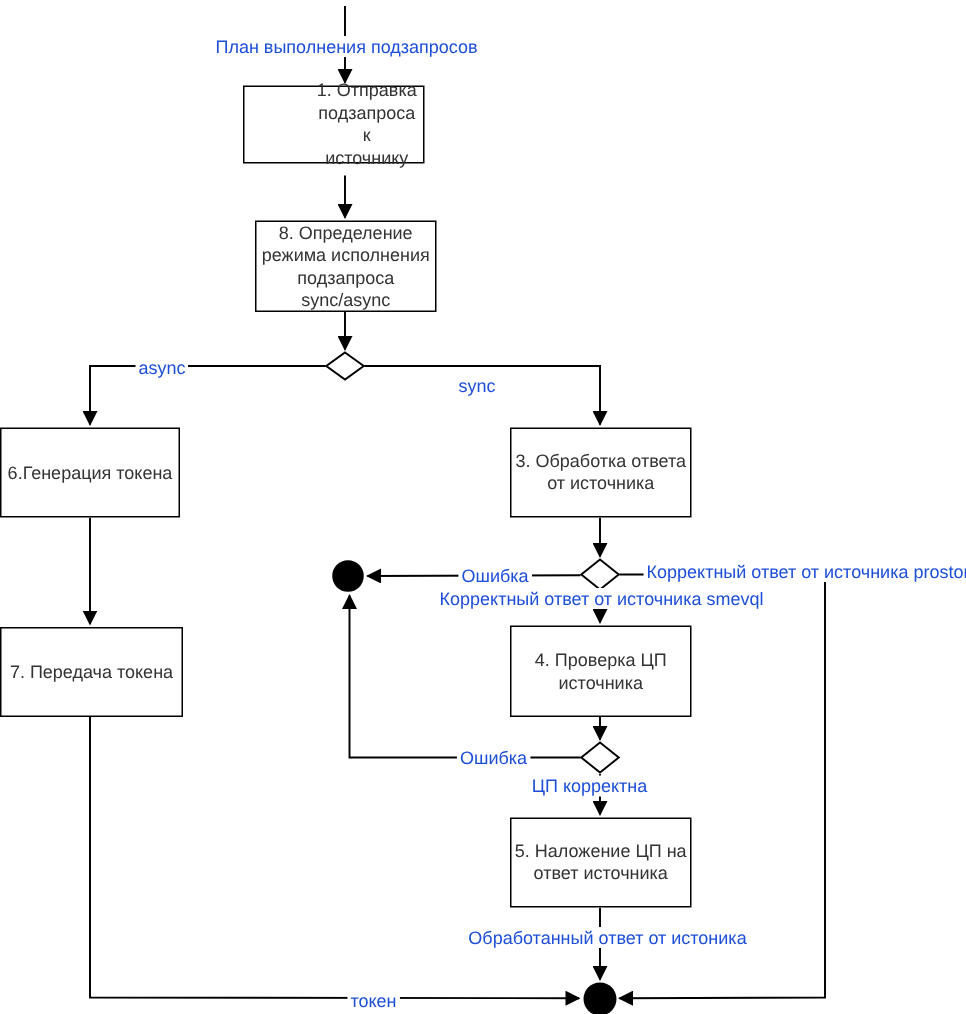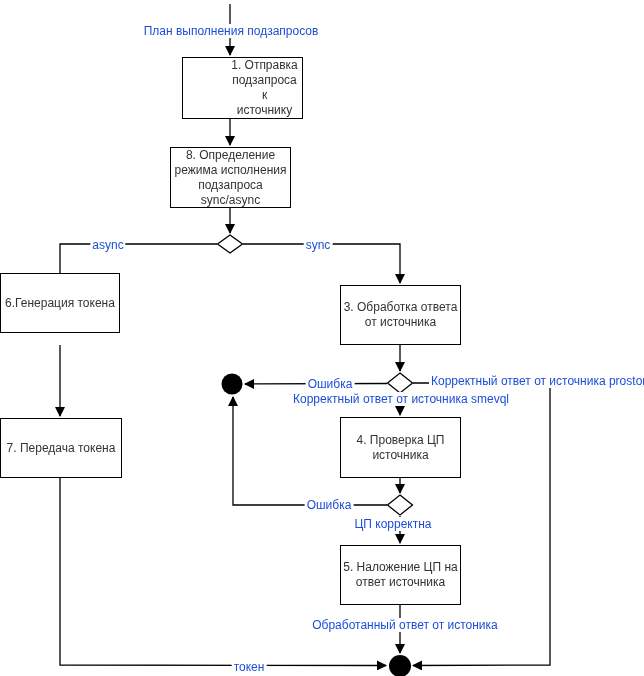--- a/index.html
+++ b/index.html
@@ -78,39 +78,39 @@
     <g fill="#ffffff" stroke="#000000" stroke-width="1.3">
       <path d="M230,235 L242.5,244 L230,253 L217.5,244 Z"></path>
       <path d="M400,373 L412.5,383 L400,393 L387.5,383 Z"></path>
       <path d="M400,495 L412.5,505 L400,515 L387.5,505 Z"></path>
     </g>
 
     <circle cx="232" cy="384" r="10.5" fill="#000000"></circle>
     <circle cx="400" cy="666" r="11" fill="#000000"></circle>
   </svg>
 
-  <div class="node" style="left:182px; top:57px; width:121px; height:62px;padding-left:46px;">1. Отправка
+  <div class="node" style="left:162px; top:57px; width:121px; height:52px;padding-left:46px;">1. Отправка
 подзапроса к
 источнику</div>
   <div class="node" style="left:170px; top:147px; width:121px; height:61px;">8. Определение
 режима исполнения
 подзапроса
 sync/async</div>
   <div class="node" style="left:340px; top:285px; width:121px; height:60px;">3. Обработка ответа
 от источника</div>
   <div class="node" style="left:340px; top:417px; width:121px; height:61px;">4. Проверка ЦП
 источника</div>
   <div class="node" style="left:340px; top:545px; width:121px; height:60px;">5. Наложение ЦП на
 ответ источника</div>
-  <div class="node" style="left:0px; top:273px; width:120px; height:60px;">6.Генерация токена</div>
+  <div class="node" style="left:0px; top:285px; width:120px; height:60px;">6.Генерация токена</div>
   <div class="node" style="left:0px; top:418px; width:122px; height:60px;">7. Передача токена</div>
 
   <div class="edge-label" style="left:231px; top:31px;">План выполнения подзапросов</div>
   <div class="edge-label" style="left:108px; top:245px;">async</div>
-  <div class="edge-label" style="left:318px; top:245px;">sync</div>
+  <div class="edge-label" style="left:318px; top:257px;">sync</div>
   <div class="edge-label" style="left:330px; top:384px;">Ошибка</div>
   <div class="edge-label" style="left:542px; top:381px;">Корректный ответ от источника prostore</div>
   <div class="edge-label" style="left:401px; top:399px;">Корректный ответ от источника smevql</div>
   <div class="edge-label" style="left:329px; top:505px;">Ошибка</div>
   <div class="edge-label" style="left:393px; top:524px;">ЦП корректна</div>
   <div class="edge-label" style="left:405px; top:625px;">Обработанный ответ от истоника</div>
   <div class="edge-label" style="left:249px; top:667px;text-align:right;">токен</div>
 
 </div>
 

